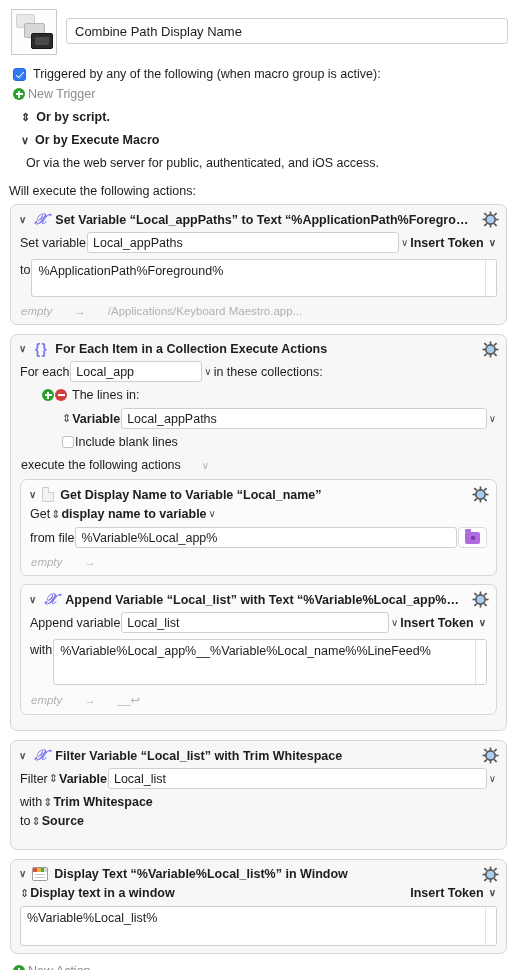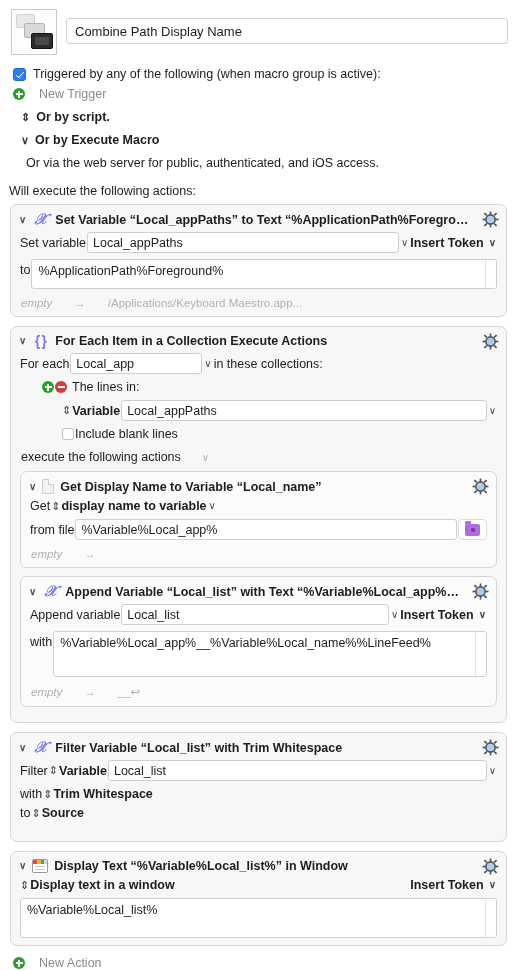--- a/index.html
+++ b/index.html
@@ -60,21 +60,21 @@
     background: #2f7bf5; position: relative; flex: 0 0 auto;
     border: 1px solid #2568d8;
   }
   .cbx::after {
     content: ""; position: absolute;
     left: 4px; top: 1px; width: 3px; height: 7px;
     border: solid #fff; border-width: 0 1.7px 1.7px 0;
     transform: rotate(42deg);
   }
   .new-trigger, .new-action {
-    display: flex; align-items: center; gap: 14px;
+    display: flex; align-items: center; gap: 3px;
     font-size: 12.5px; color: #8b8b8b; margin-top: 6px;
   }
   .plus-green {
     width: 12px; height: 12px; border-radius: 50%;
     background: #2aa02a; position: relative; flex: 0 0 auto;
   }
   .plus-green::before, .plus-green::after {
     content: ""; position: absolute; background: #fff;
   }
   .plus-green::before { left: 2.5px; top: 5.2px; width: 7px; height: 1.6px; }
@@ -302,21 +302,21 @@
           <span>Local_appPaths</span>
         </span>
         <span class="dd-chev">∨</span>
         <span class="insert-token">
           <span>Insert Token</span>
           <span class="dd-chev">∨</span>
         </span>
       </div>
       <div class="row" style="align-items:flex-start">
         <span class="lbl" style="padding-top:4px">to</span>
-        <span class="ta grow" style="height:30px;flex:1 1 auto">
+        <span class="ta grow" style="height:38px;flex:1 1 auto">
           <span>%ApplicationPath%Foreground%</span>
           <span class="scroll-gutter"></span>
         </span>
       </div>
       <div class="hint">
         <i>empty</i>
         <span class="arw">→</span>
         <span>/Applications/Keyboard Maestro.app...</span>
       </div>
     </div>

